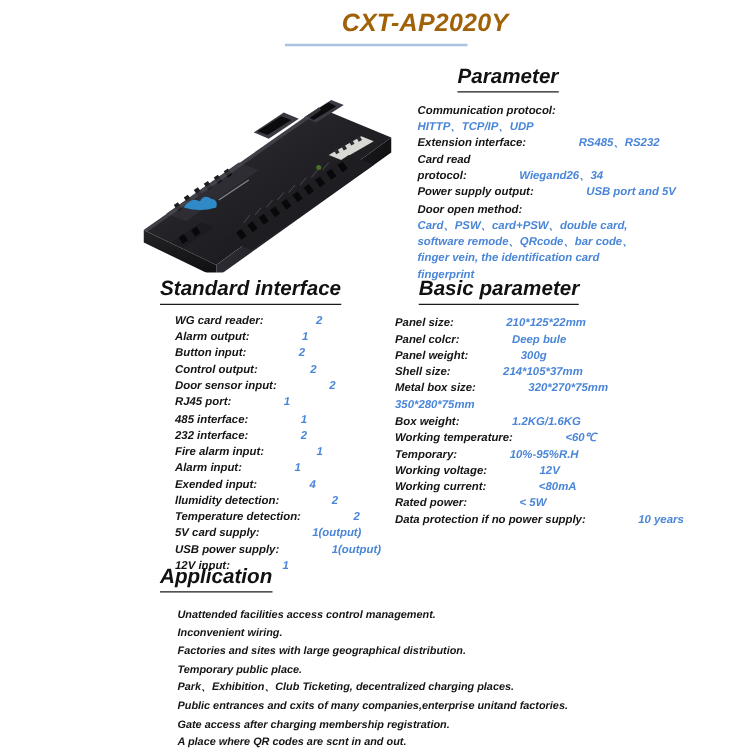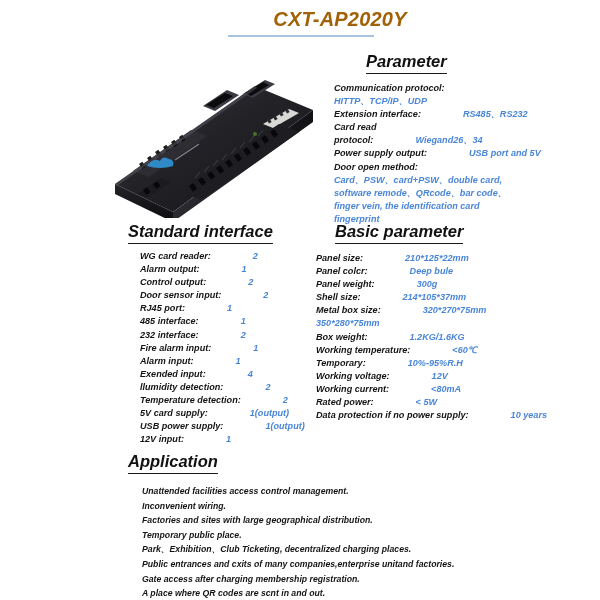--- a/index.html
+++ b/index.html
@@ -215,20 +215,21 @@
     <div class="row"><span class="val-only">software remode、QRcode、bar code、</span></div>
     <div class="row"><span class="val-only">finger vein, the identification card</span></div>
     <div class="row"><span class="val-only">fingerprint</span></div>
   </div>
 
 <div class="heading" id="h-standard">Standard interface</div>
 
 <div class="spec-list" id="list-standard">
     <div class="row"><span>WG card reader:</span><span class="val">2</span></div>
     <div class="row"><span>Alarm output:</span><span class="val">1</span></div>
+    <div class="row"><span>Button input:</span><span class="val">2</span></div>
     <div class="row"><span>Control output:</span><span class="val">2</span></div>
     <div class="row"><span>Door sensor input:</span><span class="val">2</span></div>
     <div class="row"><span>RJ45 port:</span><span class="val">1</span></div>
     <div class="row"><span>485 interface:</span><span class="val">1</span></div>
     <div class="row"><span>232 interface:</span><span class="val">2</span></div>
     <div class="row"><span>Fire alarm input:</span><span class="val">1</span></div>
     <div class="row"><span>Alarm input:</span><span class="val">1</span></div>
     <div class="row"><span>Exended input:</span><span class="val">4</span></div>
     <div class="row"><span>llumidity detection:</span><span class="val">2</span></div>
     <div class="row"><span>Temperature detection:</span><span class="val">2</span></div>

